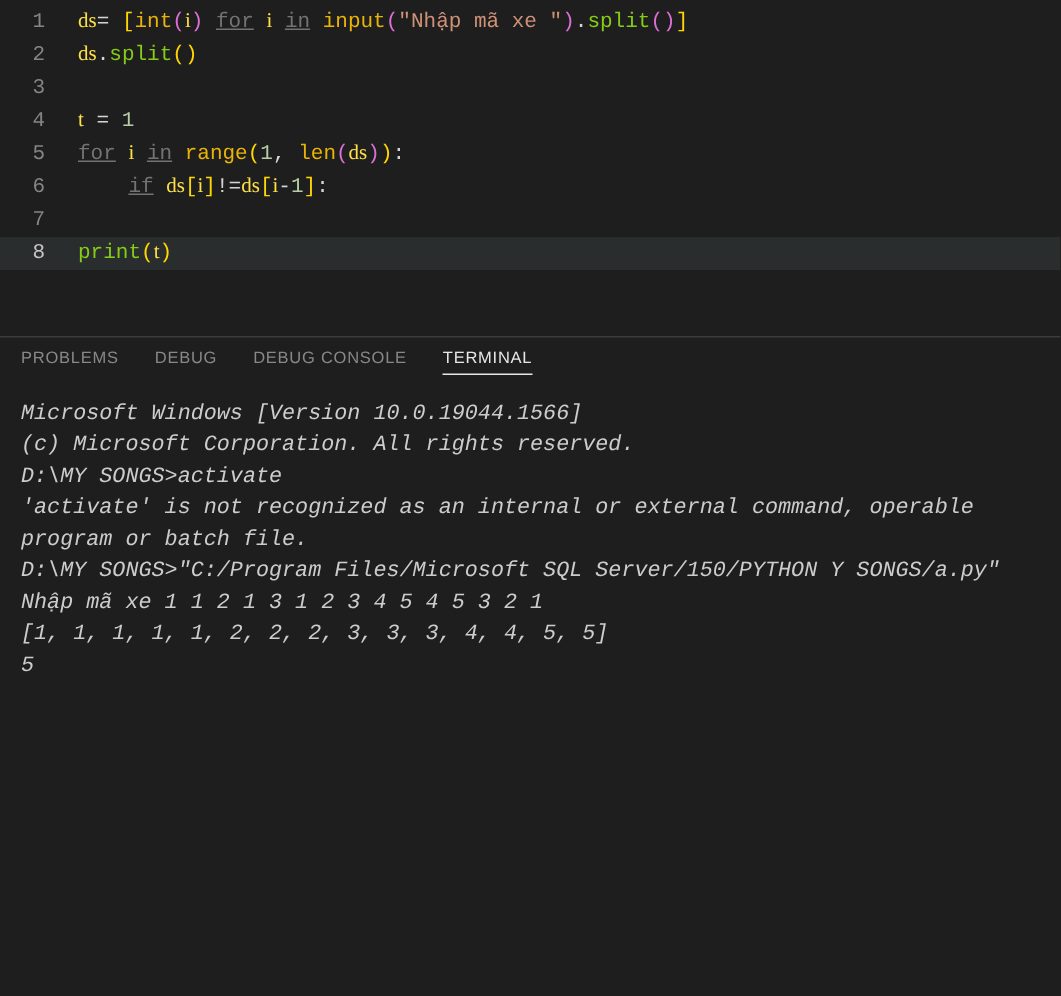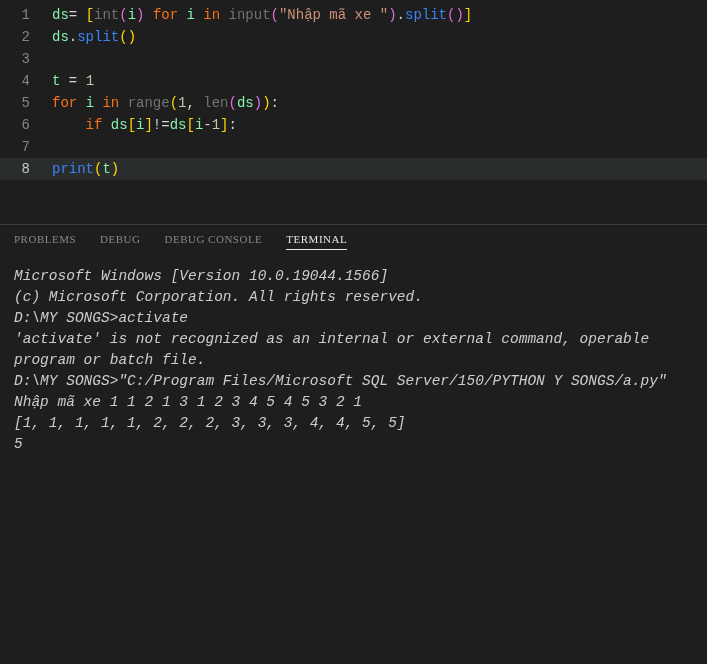--- a/index.html
+++ b/index.html
@@ -30,46 +30,45 @@
   color: #858585;
   user-select: none;
 }
 .gutter.active {
   color: #c6c6c6;
 }
 .code {
   white-space: pre;
   padding-left: 12px;
 }
-.tok-var { color: #86efac; }
+.tok-var { color: #fde047; font-family: Liberation Serif, serif; }
 .tok-op { color: #d4d4d4; }
-.tok-func { color: #3b82f6; }
-.tok-builtin { color: #737373; }
-.tok-kw { color: #f97316; }
+.tok-func { color: #84cc16; }
+.tok-builtin { color: #eab308; }
+.tok-kw { color: #737373; text-decoration: underline; }
 .tok-str { color: #ce9178; }
 .tok-num { color: #b5cea8; }
 .tok-paren { color: #ffd700; }
 .tok-paren2 { color: #da70d6; }
 
 .panel {
   border-top: 1px solid #3c3c3c;
   margin-top: 40px;
 }
 .tabs {
   display: flex;
   gap: 24px;
   padding: 8px 14px 6px 14px;
   font-family: -apple-system, 'Segoe UI', sans-serif;
   font-size: 11px;
   letter-spacing: 0.5px;
 }
 .tab {
   color: #888888;
   cursor: pointer;
-  font-family: Liberation Serif, serif;
 }
 .tab.active {
   color: #e7e7e7;
   border-bottom: 1px solid #e7e7e7;
   padding-bottom: 4px;
   text-align: center;
 }
 .terminal {
   padding: 10px 14px;
   font-family: Consolas, 'Courier New', monospace;

